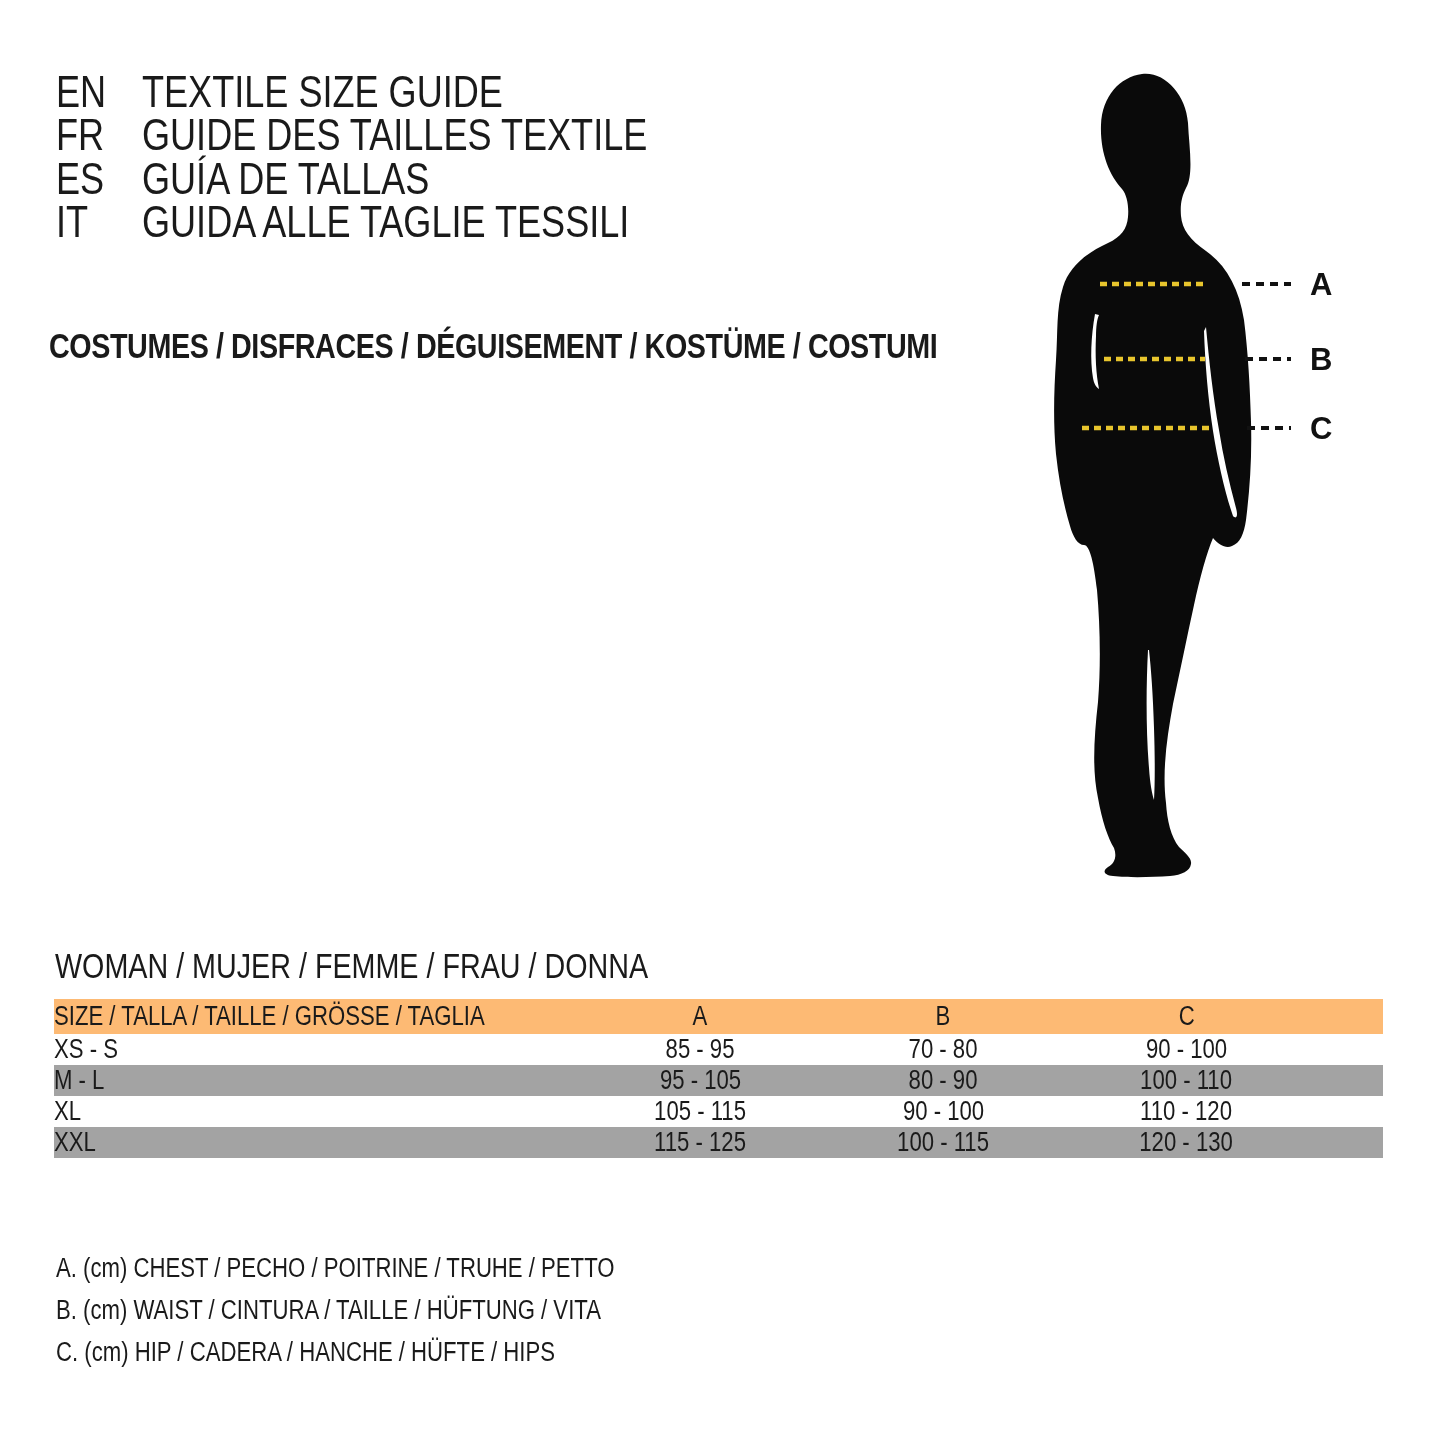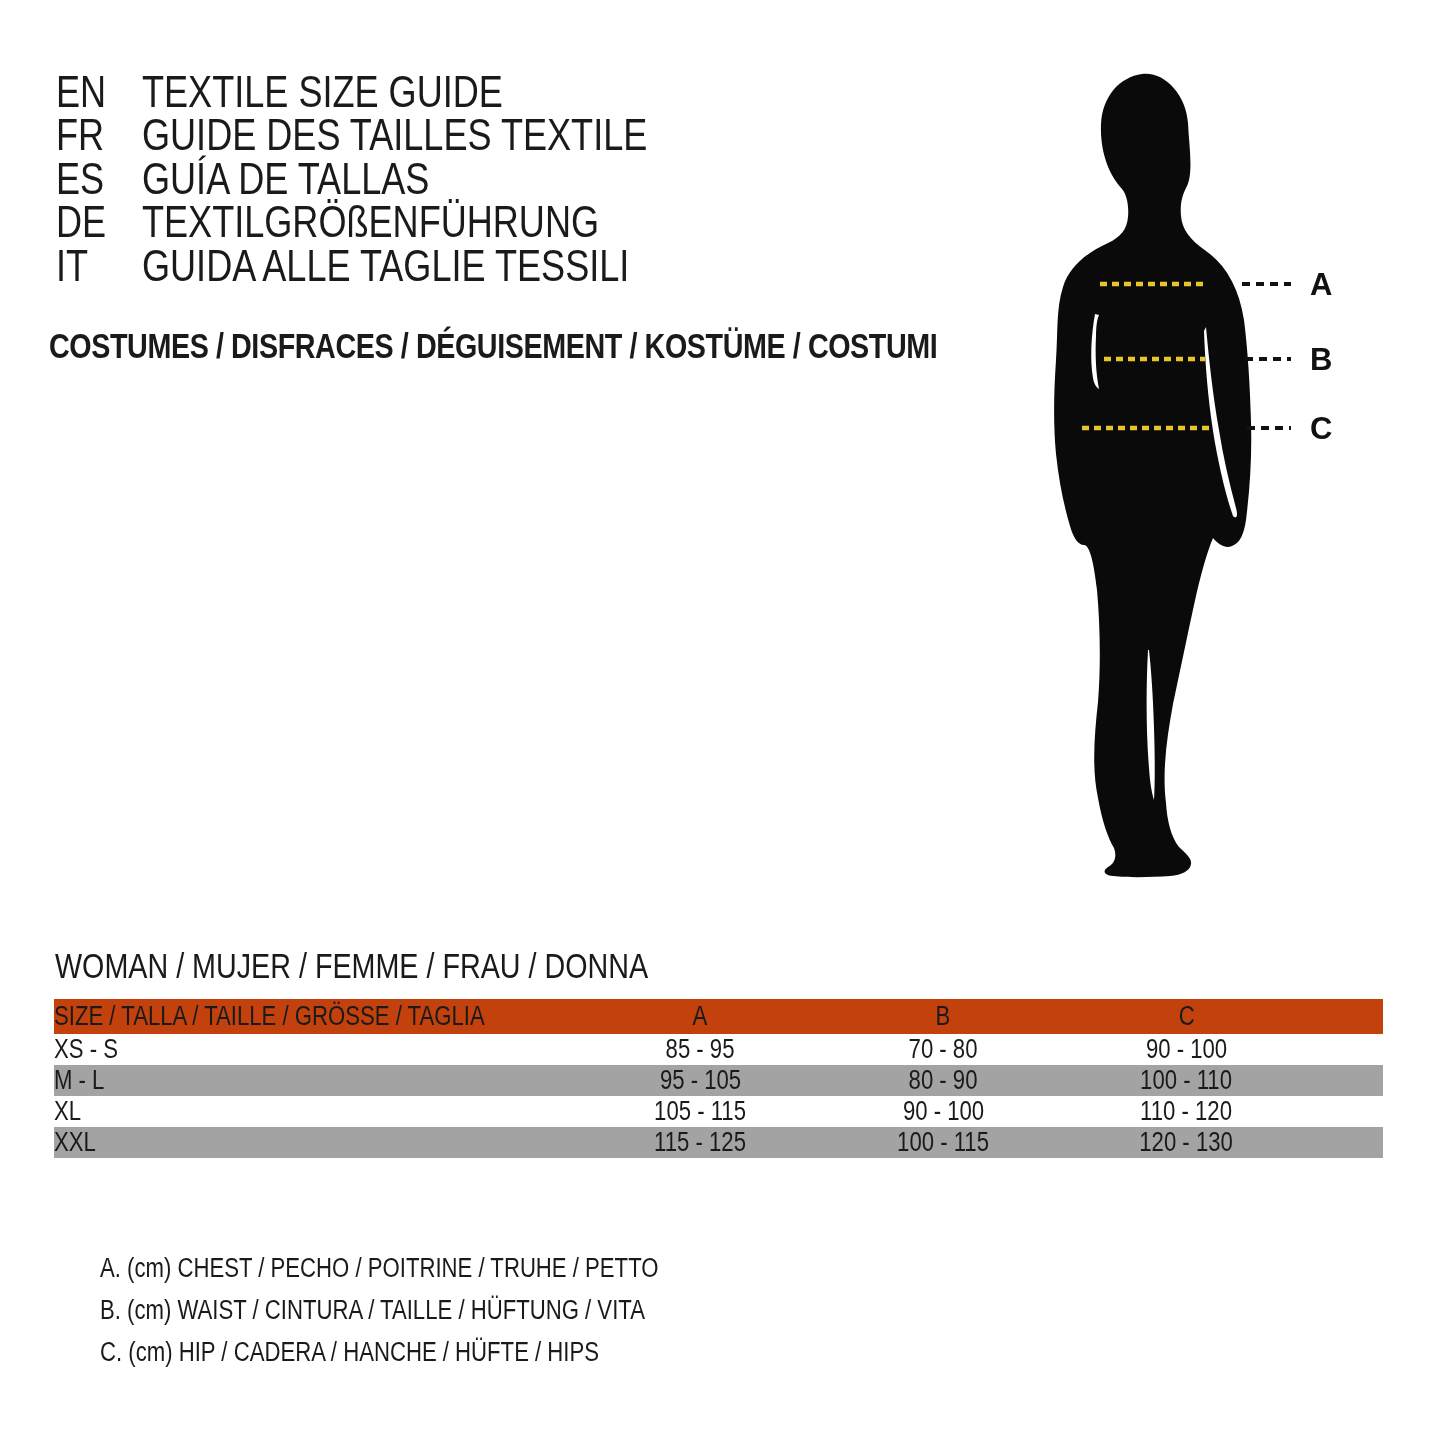--- a/index.html
+++ b/index.html
@@ -54,51 +54,47 @@
 
   
   .size-table{
     position:absolute;left:54px;top:999px;width:1329px;
     border-collapse:collapse;table-layout:fixed;
     font-size:27px;color:#1a1a1a;
   }
   .size-table th,.size-table td{
     padding:0;font-weight:normal;vertical-align:middle;
   }
-  .size-table thead tr{height:35px;background:#c2410c;}
+  .size-table thead tr{height:35px;background:#fdba74;}
   .size-table tbody tr{height:30px;}
   .size-table tbody tr.alt{background:#a3a3a3;}
   .col-size{text-align:left;padding-left:9px;}
   .col-val{text-align:center;}
 
   
-  .legend{position:absolute;left:56px;top:1247px;margin-left:44px;}
+  .legend{position:absolute;left:56px;top:1247px;}
   .legend-row{height:42px;display:flex;align-items:center;font-size:27px;}
 </style>
 </head>
 <body>
 
 <div class="canvas">
 
   <div class="lang-list">
     <div class="lang-row">
       <span class="lang-code"><span class="cond">EN</span></span>
       <span class="lang-name"><span class="cond">TEXTILE SIZE GUIDE</span></span>
     </div>
     <div class="lang-row">
       <span class="lang-code"><span class="cond">FR</span></span>
       <span class="lang-name"><span class="cond">GUIDE DES TAILLES TEXTILE</span></span>
     </div>
     <div class="lang-row">
       <span class="lang-code"><span class="cond">ES</span></span>
       <span class="lang-name"><span class="cond">GUÍA DE TALLAS</span></span>
-    </div>
-    <div class="lang-row">
-      <span class="lang-code"><span class="cond">DE</span></span>
-      <span class="lang-name"><span class="cond">TEXTILGRÖßENFÜHRUNG</span></span>
     </div>
     <div class="lang-row">
       <span class="lang-code"><span class="cond">IT</span></span>
       <span class="lang-name"><span class="cond">GUIDA ALLE TAGLIE TESSILI</span></span>
     </div>
   </div>
 
   <div class="category-title">
     <span class="cond">COSTUMES / DISFRACES / DÉGUISEMENT / KOSTÜME / COSTUMI</span>
   </div>

